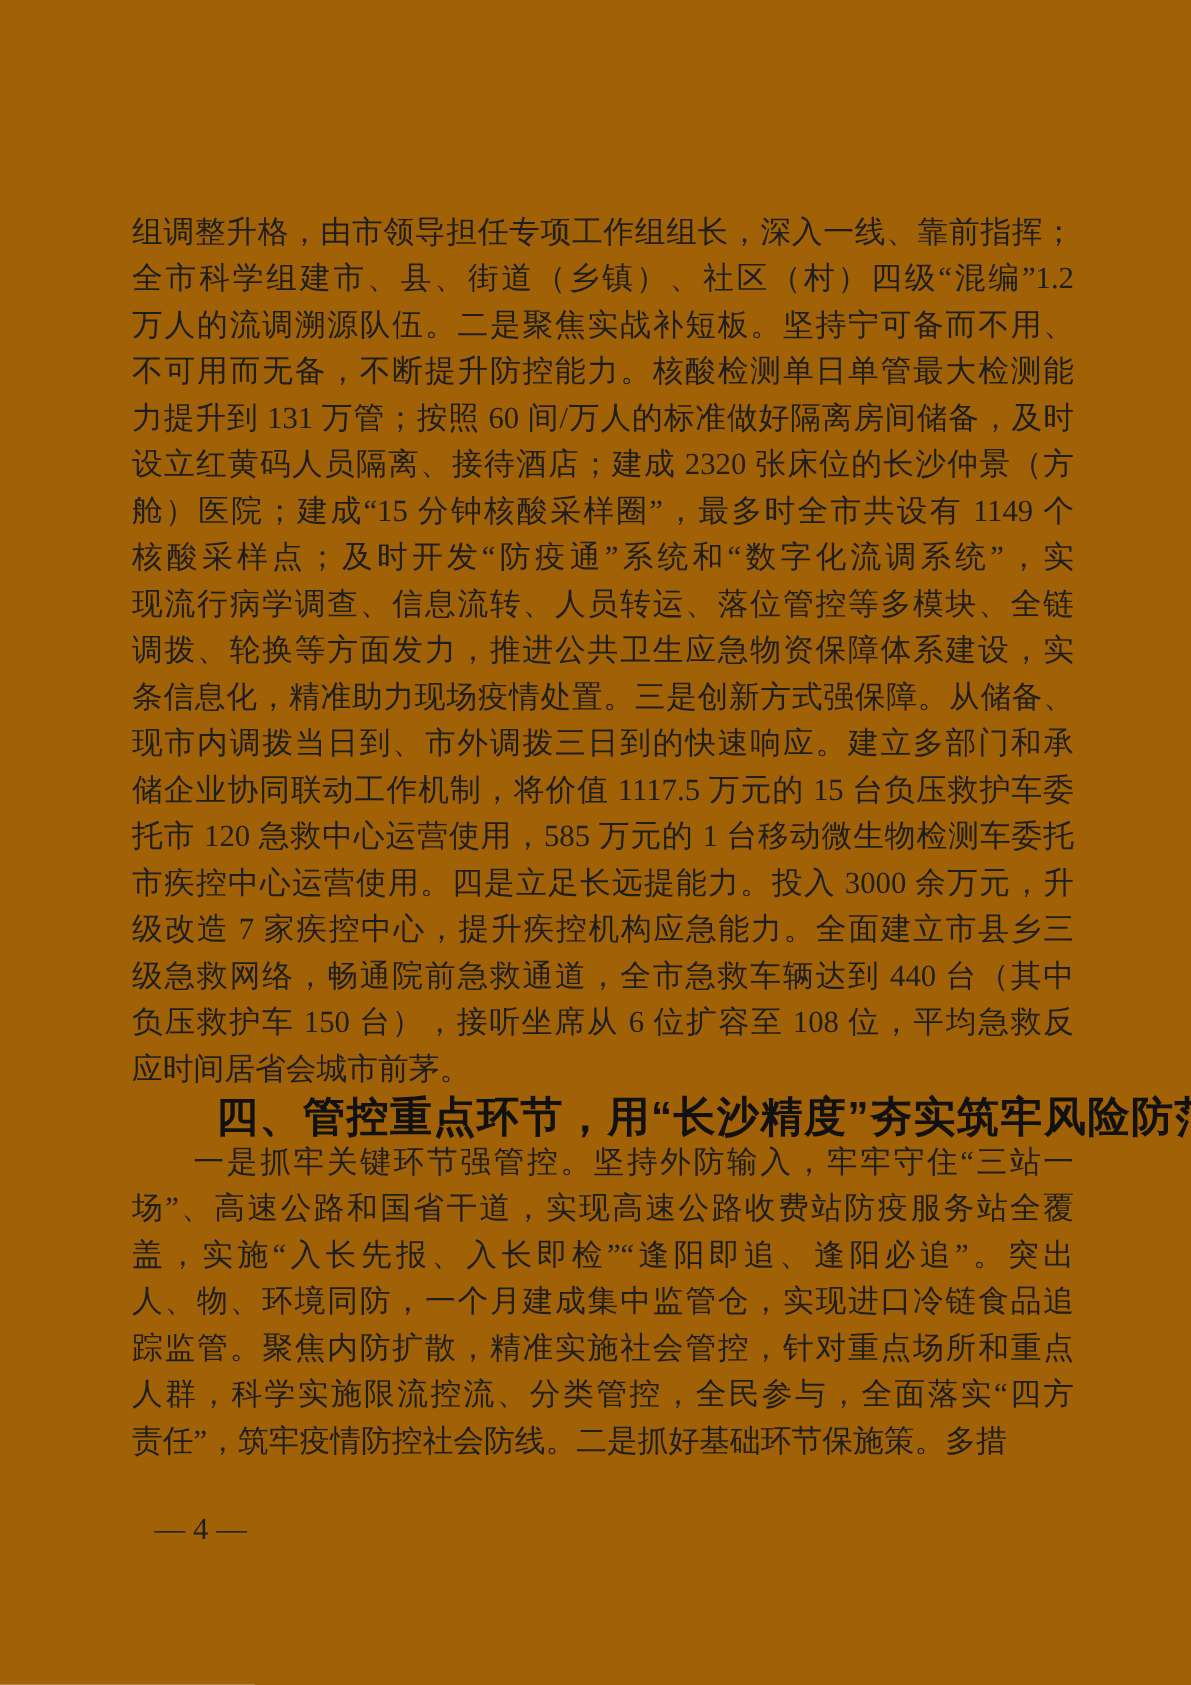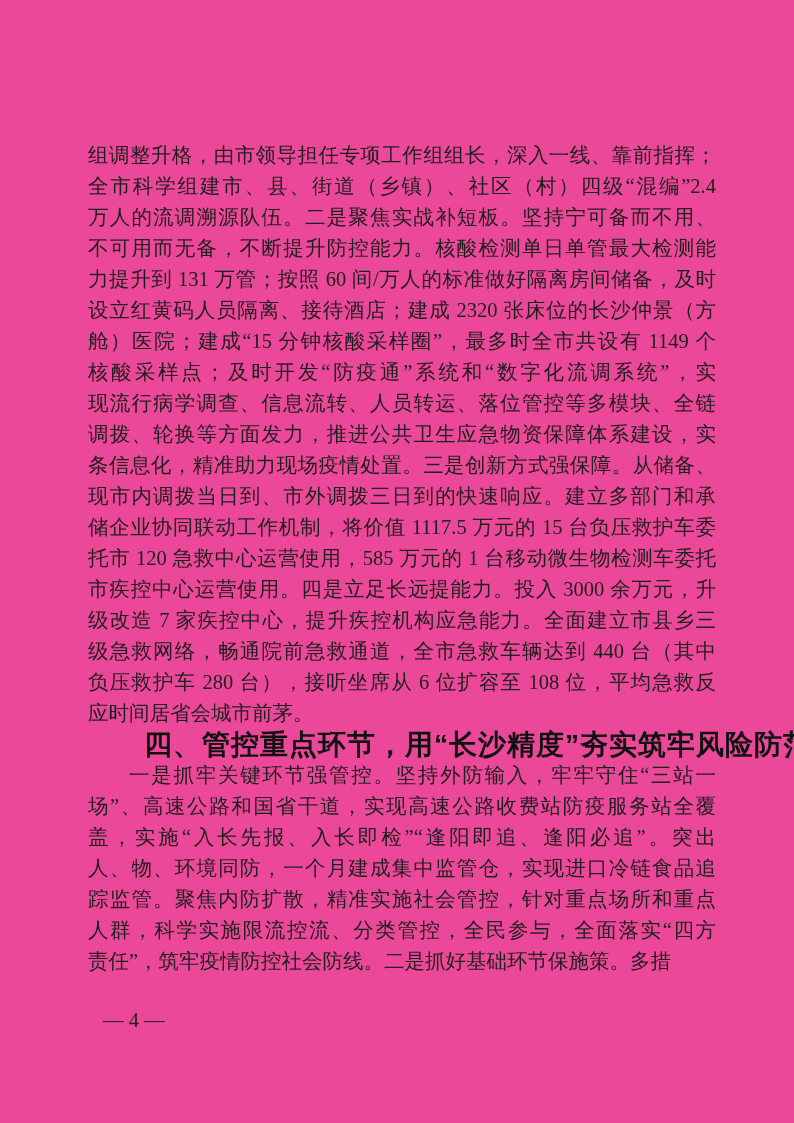--- a/index.html
+++ b/index.html
@@ -4,21 +4,21 @@
 <style>
   html, body { margin: 0; padding: 0; }
   body {
     width: 794px; height: 1123px;
     background: #ffffff;
     font-family: "Liberation Serif", serif;
   }
   .page {
     position: relative;
     width: 794px; height: 1123px;
-    background: #ec4899;
+    background: #a16207;
     overflow: hidden;
     color: #1e1e1e;
   }
   .body-text {
     position: absolute;
     left: 88px; top: 140px;
     width: 628px;
   }
   .para { margin: 0; }
   .line {
@@ -49,37 +49,37 @@
   }
 </style>
 </head>
 <body>
 
 <div class="page">
   <div class="body-text">
 
     <div class="para para-noindent">
         <div class="line">组调整升格，由市领导担任专项工作组组长，深入一线、靠前指挥；</div>
-        <div class="line">全市科学组建市、县、街道（乡镇）、社区（村）四级“混编”2.4</div>
+        <div class="line">全市科学组建市、县、街道（乡镇）、社区（村）四级“混编”1.2</div>
         <div class="line">万人的流调溯源队伍。二是聚焦实战补短板。坚持宁可备而不用、</div>
         <div class="line">不可用而无备，不断提升防控能力。核酸检测单日单管最大检测能</div>
         <div class="line">力提升到 131 万管；按照 60 间/万人的标准做好隔离房间储备，及时</div>
         <div class="line">设立红黄码人员隔离、接待酒店；建成 2320 张床位的长沙仲景（方</div>
         <div class="line">舱）医院；建成“15 分钟核酸采样圈”，最多时全市共设有 1149 个</div>
         <div class="line">核酸采样点；及时开发“防疫通”系统和“数字化流调系统”，实</div>
         <div class="line">现流行病学调查、信息流转、人员转运、落位管控等多模块、全链</div>
         <div class="line">调拨、轮换等方面发力，推进公共卫生应急物资保障体系建设，实</div>
         <div class="line">条信息化，精准助力现场疫情处置。三是创新方式强保障。从储备、</div>
         <div class="line">现市内调拨当日到、市外调拨三日到的快速响应。建立多部门和承</div>
         <div class="line">储企业协同联动工作机制，将价值 1117.5 万元的 15 台负压救护车委</div>
         <div class="line">托市 120 急救中心运营使用，585 万元的 1 台移动微生物检测车委托</div>
         <div class="line">市疾控中心运营使用。四是立足长远提能力。投入 3000 余万元，升</div>
         <div class="line">级改造 7 家疾控中心，提升疾控机构应急能力。全面建立市县乡三</div>
         <div class="line">级急救网络，畅通院前急救通道，全市急救车辆达到 440 台（其中</div>
-        <div class="line">负压救护车 280 台），接听坐席从 6 位扩容至 108 位，平均急救反</div>
+        <div class="line">负压救护车 150 台），接听坐席从 6 位扩容至 108 位，平均急救反</div>
         <div class="line">应时间居省会城市前茅。</div>
       </div>
 
     <h2 class="heading">四、管控重点环节，用“长沙精度”夯实筑牢风险防范基础</h2>
 
     <div class="para para-indent">
         <div class="line">一是抓牢关键环节强管控。坚持外防输入，牢牢守住“三站一</div>
         <div class="line">场”、高速公路和国省干道，实现高速公路收费站防疫服务站全覆</div>
         <div class="line">盖，实施“入长先报、入长即检”“逢阳即追、逢阳必追”。突出</div>
         <div class="line">人、物、环境同防，一个月建成集中监管仓，实现进口冷链食品追</div>

